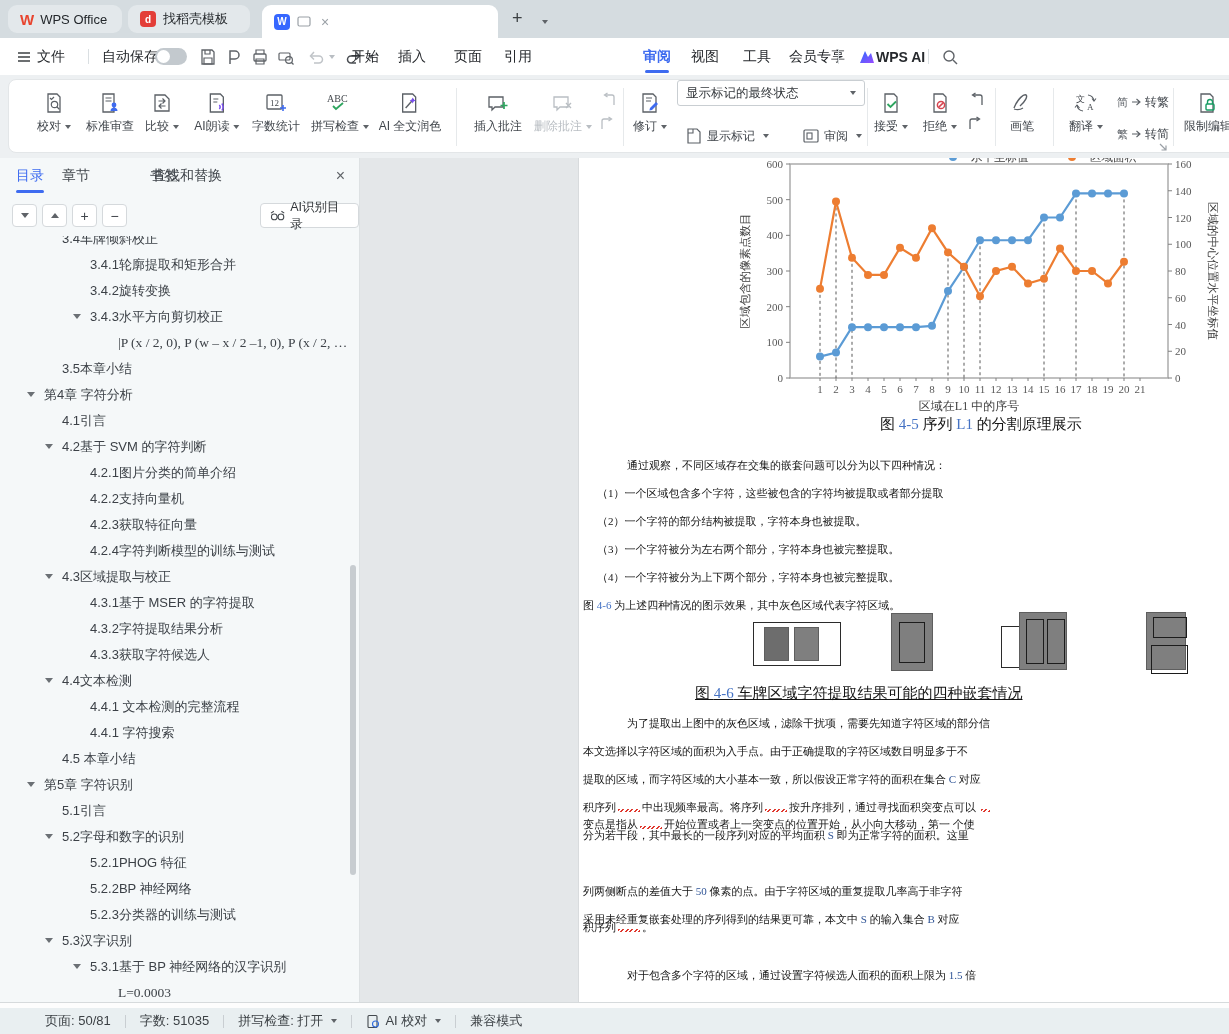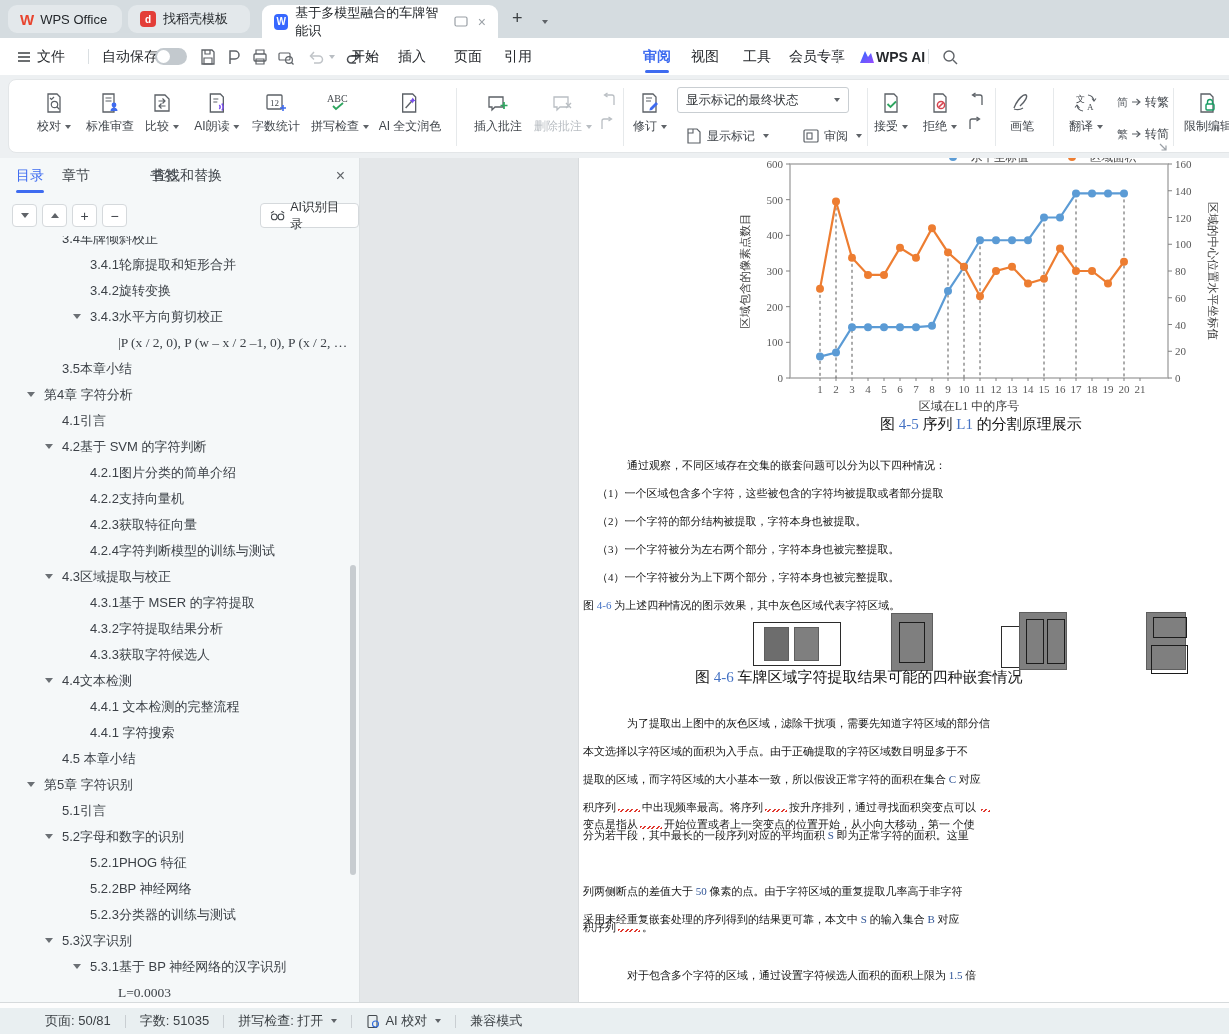--- a/index.html
+++ b/index.html
@@ -30,21 +30,21 @@
   .chev.lite { border-top-color:#b9bec3; }
 
   
   .ribbonstrip { position:absolute; left:0; top:75px; width:1229px; height:83px; background:#edf0f2; z-index:7; }
   .ribboncard { position:absolute; left:8px; top:4px; width:1229px; height:74px; background:#fff; border:1px solid #e3e6e8; border-radius:8px; }
   .rbtn { position:absolute; top:6px; transform:translateX(-50%); text-align:center; color:#41464c; cursor:default; }
   .ric { height:28px; display:flex; align-items:flex-end; justify-content:center; }
   .rlb { font-size:12px; margin-top:4px; white-space:nowrap; display:flex; align-items:center; justify-content:center; color:#41464c; }
   .rbtn.disabled .rlb { color:#b9bec3; }
   .rdiv { position:absolute; top:8px; width:1px; height:58px; background:#e6e9eb; }
-  .dropdown { position:absolute; left:668px; top:7px; width:172px; height:26px; border:1px solid #c9ced2; border-radius:3px; background:#fff; font-size:12.5px; color:#33373b; display:flex; align-items:center; padding:0 8px; }
+  .dropdown { position:absolute; left:668px; top:0; width:188px; height:26px; border:1px solid #c9ced2; border-radius:3px; background:#fff; font-size:12.5px; color:#33373b; display:flex; align-items:center; padding:0 8px; }
   .dropdown .chev { margin-left:auto; }
   .rinline { position:absolute; top:44px; height:24px; display:flex; align-items:center; font-size:12px; color:#41464c; gap:4px; white-space:nowrap; }
   .navpair { position:absolute; width:22px; }
   .navpair .np { height:24px; display:flex; align-items:center; justify-content:center; }
   .launcher { position:absolute; left:1149px; top:58px; color:#9aa0a6; }
 
   
   .sidebar { position:absolute; left:0; top:158px; width:360px; height:850px; background:#f5f8f9; border-right:1px solid #dde1e3; z-index:3; }
   .stab { position:absolute; top:0; height:36px; display:flex; align-items:center; font-size:14px; color:#3f444a; }
   .stab.active { color:#3e6bf0; }
@@ -94,21 +94,20 @@
     <div class="tab gray" style="left:8px; width:114px;">
       <span class="wlogo">W</span>
       <span>WPS Office</span>
     </div>
     <div class="tab gray" style="left:128px; width:122px;">
       <span class="sqicon" style="background:#e33e38;">d</span>
       <span>找稻壳模板</span>
     </div>
     <div class="tab active" style="left:262px; width:236px;">
       <span class="sqicon" style="background:#3667ff;">W</span>
-      <span style="max-width:158px; overflow:hidden;">基于多模型融合的车牌智能识</span>
       <span class="tab-extra">
         <svg width="14" height="12" viewBox="0 0 14 12">
             <rect x="1" y="1" width="12" height="9" rx="1.5" fill="none" stroke="#9aa0a6" stroke-width="1.2"></rect>
           </svg>
         <span class="xmark">×</span>
       </span>
     </div>
     <div class="plus" style="left:512px;">+</div>
     <div class="plus" style="left:538px; font-size:11px; top:14px;"><span class="chev"></span></div>
   </div>
@@ -635,21 +634,21 @@
     </div>
 
     <div id="doc-lines">
         <div class="line cap" style="top: 412px; left: 880px;"><span>图 </span><span class="ref">4-5</span><span> 序列 </span><span class="ref">L1</span><span> 的分割原理展示</span></div>
         <div class="line" style="top: 453px; left: 627px;"><span>通过观察，不同区域存在交集的嵌套问题可以分为以下四种情况：</span></div>
         <div class="line" style="top: 481px; left: 597px;"><span>（1）一个区域包含多个字符，这些被包含的字符均被提取或者部分提取</span></div>
         <div class="line" style="top: 509px; left: 597px;"><span>（2）一个字符的部分结构被提取，字符本身也被提取。</span></div>
         <div class="line" style="top: 537px; left: 597px;"><span>（3）一个字符被分为左右两个部分，字符本身也被完整提取。</span></div>
         <div class="line" style="top: 565px; left: 597px;"><span>（4）一个字符被分为上下两个部分，字符本身也被完整提取。</span></div>
         <div class="line" style="top: 593px; left: 583px;"><span>图 </span><span class="ref">4-6</span><span> 为上述四种情况的图示效果，其中灰色区域代表字符区域。</span></div>
-        <div class="line cap" style="top: 665px; left: 695px;"><span>图 </span><span class="ref">4-6</span><span> 车牌区域字符提取结果可能的四种嵌套情况</span></div>
+        <div class="line cap" style="top: 681px; left: 695px; text-decoration: underline;"><span>图 </span><span class="ref">4-6</span><span> 车牌区域字符提取结果可能的四种嵌套情况</span></div>
         <div class="line" style="top: 711px; left: 627px;"><span>为了提取出上图中的灰色区域，滤除干扰项，需要先知道字符区域的部分信</span></div>
         <div class="line" style="top: 739px; left: 583px;"><span>本文选择以字符区域的面积为入手点。由于正确提取的字符区域数目明显多于不</span></div>
         <div class="line" style="top: 767px; left: 583px;"><span>提取的区域，而字符区域的大小基本一致，所以假设正常字符的面积在集合 </span><span class="en">C</span><span> 对应</span></div>
         <div class="line" style="top: 795px; left: 583px;"><span>积序列</span><span class="sq"></span><span>中出现频率最高。将序列</span><span class="sq"></span><span>按升序排列，通过寻找面积突变点可以 </span><span class="sq1"></span></div>
         <div class="line" style="top: 823px; left: 583px;"><span>分为若干段，其中最长的一段序列对应的平均面积 </span><span class="en">S</span><span> 即为正常字符的面积。这里</span></div>
         <div class="line" style="top: 812px; left: 583px; text-align: center;"><span>变点是指从</span><span class="sq"></span><span>开始位置或者上一突变点的位置开始，从小向大移动，第一 个使</span></div>
         <div class="line" style="top: 879px; left: 583px;"><span>列两侧断点的差值大于 </span><span class="en">50</span><span> 像素的点。由于字符区域的重复提取几率高于非字符</span></div>
         <div class="line" style="top: 907px; left: 583px;"><span>采用未经重复嵌套处理的序列得到的结果更可靠，本文中 </span><span class="en">S</span><span> 的输入集合 </span><span class="en">B</span><span> 对应</span></div>
         <div class="line" style="top: 915px; left: 583px;"><span>积序列</span><span class="sq"></span><span>。</span></div>
         <div class="line" style="top: 963px; left: 627px;"><span>对于包含多个字符的区域，通过设置字符候选人面积的面积上限为 </span><span class="en">1.5</span><span> 倍</span></div>

